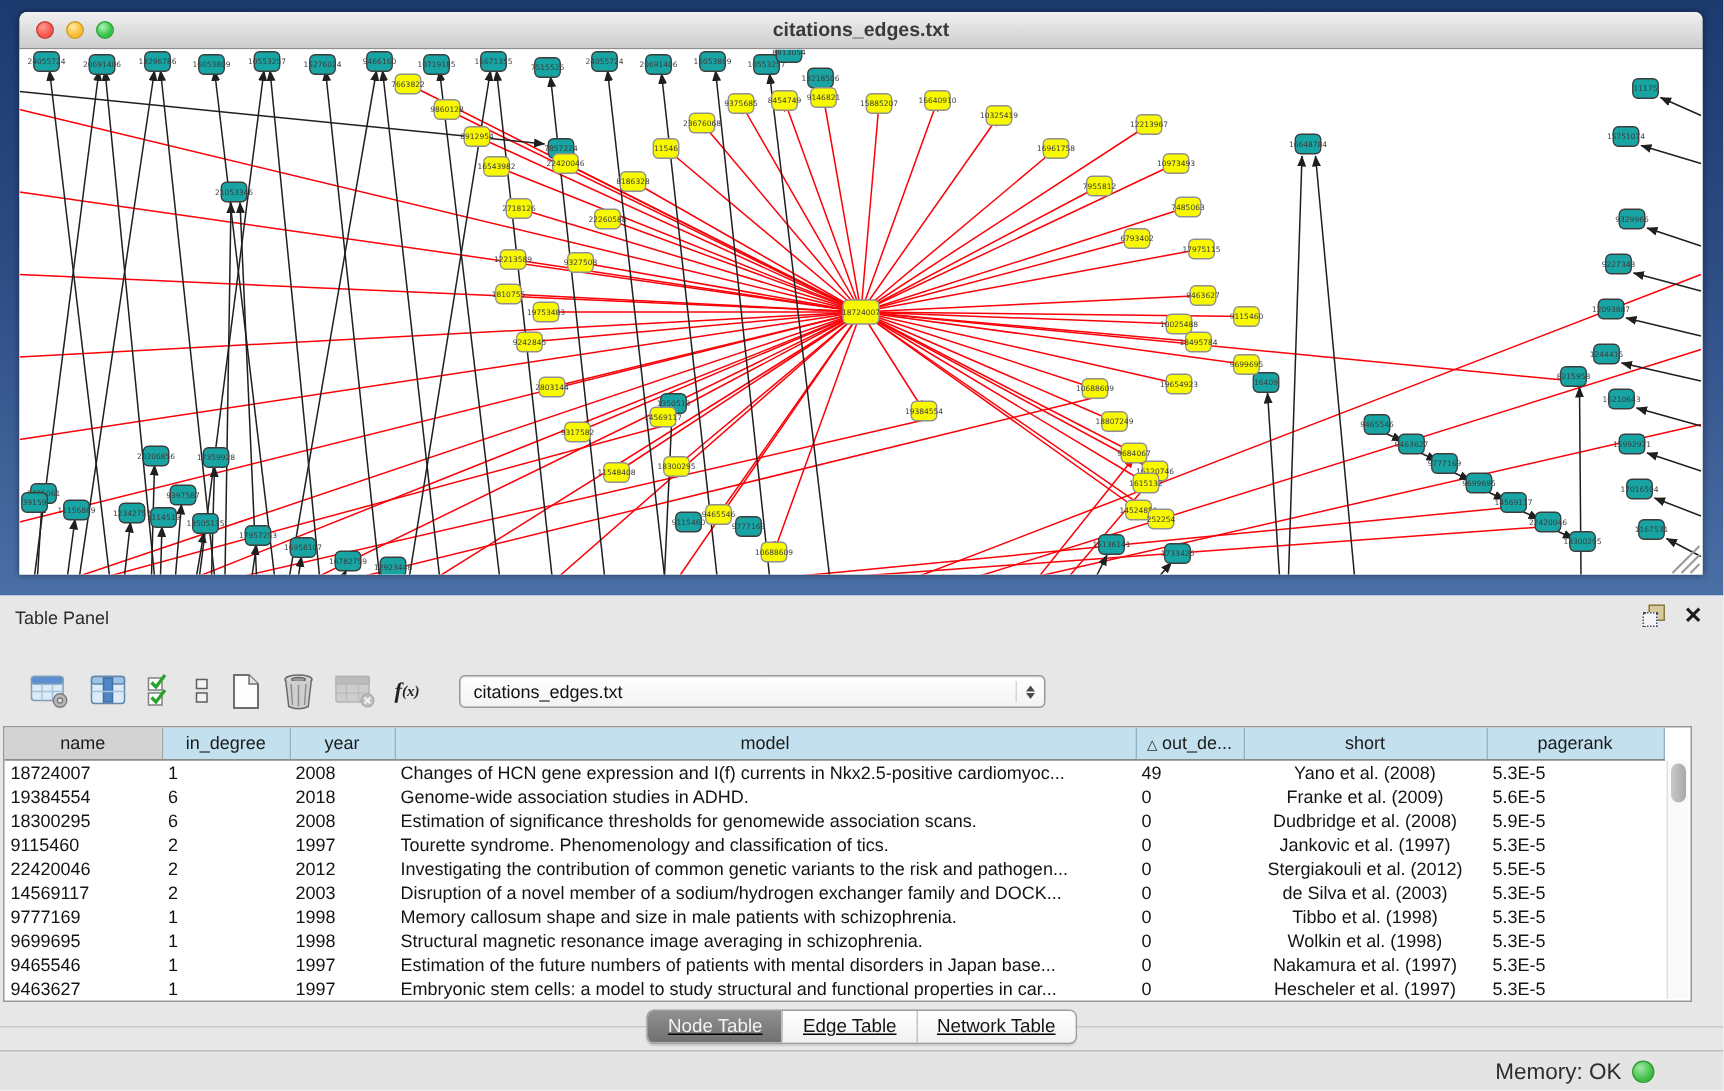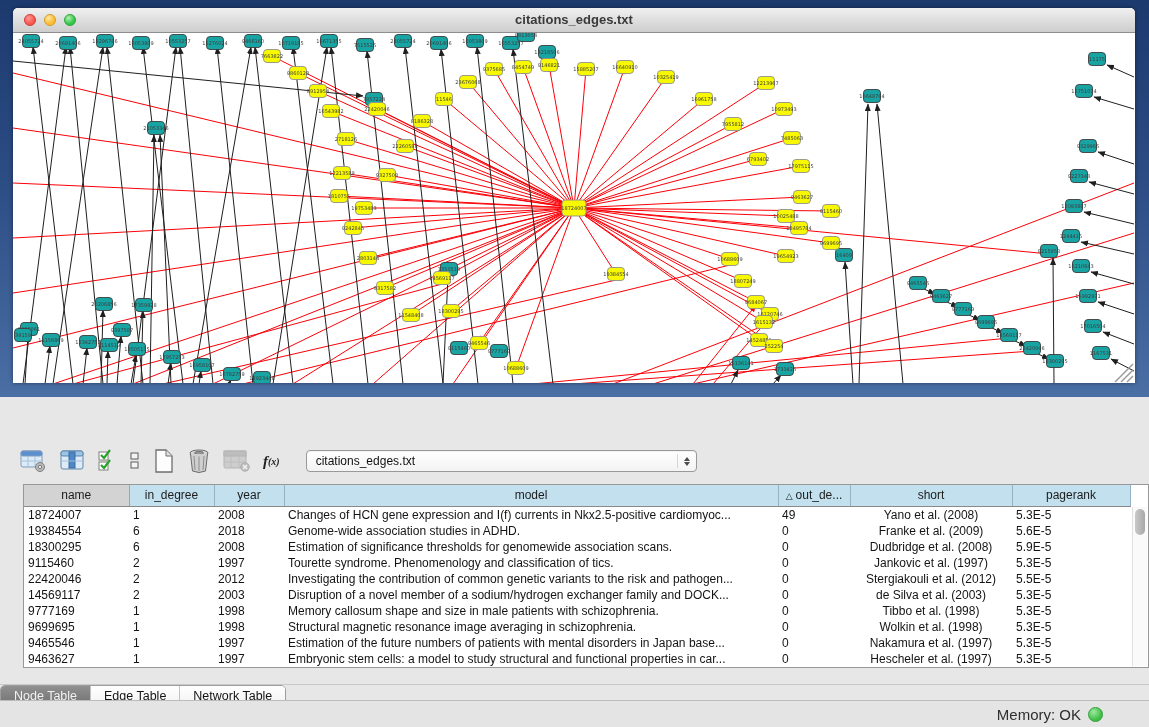--- a/index.html
+++ b/index.html
@@ -49,38 +49,38 @@
   .fx small{font-size:10px;}
   .combo{margin-left:14px;width:374px;height:20px;border:1px solid #999;border-radius:4px;
     background:linear-gradient(#ffffff,#f3f3f3);display:flex;align-items:center;
     padding:0 6px 0 9px;font-size:12px;color:#111;box-shadow:inset 0 1px 1px rgba(0,0,0,.06);}
   .combo .val{flex:1;}
   .combo .steppers{display:flex;flex-direction:column;gap:1px;align-items:center;padding-left:6px;border-left:1px solid #d6d6d6;height:14px;justify-content:center;}
   .tri{width:0;height:0;border-left:3.5px solid transparent;border-right:3.5px solid transparent;}
   .tri.up{border-bottom:4px solid #4a4a4a;}
   .tri.dn{border-top:4px solid #4a4a4a;}
 
-  .table-wrap{position:absolute;top:87px;left:23px;width:1126px;height:184px;background:#fff;
+  .table-wrap{position:absolute;top:87px;left:2px;width:1126px;height:184px;background:#fff;
     border:1px solid #989898;box-sizing:border-box;overflow:hidden;}
   table.nt{border-collapse:collapse;table-layout:fixed;width:1106px;font-size:12px;color:#141414;}
   table.nt th{height:21px;background:#c2e0ee;border-right:1px solid #93b4c4;border-bottom:1px solid #8a8a8a;
     font-weight:normal;font-size:12px;color:#1c1c1c;text-align:center;overflow:hidden;white-space:nowrap;padding:0 3px;box-sizing:border-box;}
   table.nt th.gray{background:#d3d3d3;border-right:1px solid #a5a5a5;}
   table.nt td{height:16px;line-height:16px;padding:0 4px;white-space:nowrap;overflow:hidden;box-sizing:border-box;}
   td.c-name{padding-left:5px;}
   td.c-ind,td.c-year,td.c-pr{padding-left:9px;}
   td.c-title{padding-left:6px;margin-left:20px;}
   td.c-short{text-align:center;}
   .sort-tri{font-size:9px;margin-right:3px;color:#222;}
   .vscroll{position:absolute;top:22px;right:1px;width:14px;bottom:1px;background:#fafafa;border-left:1px solid #e0e0e0;}
   .vthumb{position:absolute;top:2px;left:1.5px;width:10px;height:26px;border-radius:5px;
     background:linear-gradient(90deg,#c9c9c9,#a8a8a8);}
 
   .tabs-line{position:absolute;top:287px;left:0;right:0;border-top:1px solid #c9c9c9;}
-  .tabs-bar{position:absolute;top:288px;left:0;width:100%;display:flex;justify-content:flex-start;text-decoration:underline;}
+  .tabs-bar{position:absolute;top:276px;left:0;width:100%;display:flex;justify-content:center;text-decoration:underline;}
   .seg{display:inline-flex;height:21px;border:1px solid #9d9d9d;border-radius:5px;overflow:hidden;
     background:#fff;box-shadow:0 1px 1px rgba(0,0,0,.12);}
   .seg .tab{padding:0 13px;line-height:21px;font-size:12.5px;color:#141414;background:linear-gradient(#ffffff,#f1f1f1);}
   .seg .tab + .tab{border-left:1px solid #c2c2c2;}
   .seg .tab.sel{background:linear-gradient(#909090,#6f6f6f);color:#f2f2f2;}
 
   
   .statusbar{position:absolute;top:700px;left:0;width:1149px;height:27px;background:#e4e4e4;
     border-top:1px solid #bcbcbc;display:flex;align-items:center;justify-content:flex-end;padding-right:46px;box-sizing:border-box;}
   .mem-label{font-size:15px;color:#2e2e2e;}
@@ -674,20 +674,30 @@
       </svg>
     </div>
   </div>
 </div>
 
 <div class="grip-row">
     <div class="grip-dot"></div>
   </div>
 
 <div class="table-panel">
+  <div class="panel-header">
+    <div class="panel-title">Table Panel</div>
+    <div class="panel-btns">
+      <div class="float-ic">
+          <div class="back"></div>
+          <div class="front"></div>
+        </div>
+      <div class="close-ic">✕</div>
+    </div>
+  </div>
 
   <div class="panel-toolbar">
     <span class="tb-ic">
       <svg width="27" height="24" viewBox="0 0 27 24">
         <rect x="1" y="2" width="21" height="16" rx="2" fill="#dcebf7" stroke="#7d9cba"></rect>
         <rect x="1" y="2" width="21" height="5" rx="2" fill="#5b8fd0" stroke="#7d9cba"></rect>
         <line x1="8" y1="7" x2="8" y2="18" stroke="#a8c2d8"></line>
           <line x1="15" y1="7" x2="15" y2="18" stroke="#a8c2d8"></line>
         <line x1="1" y1="12" x2="22" y2="12" stroke="#a8c2d8"></line>
         <circle cx="20" cy="18" r="4.5" fill="#b9b9b9" stroke="#7e7e7e"></circle>

